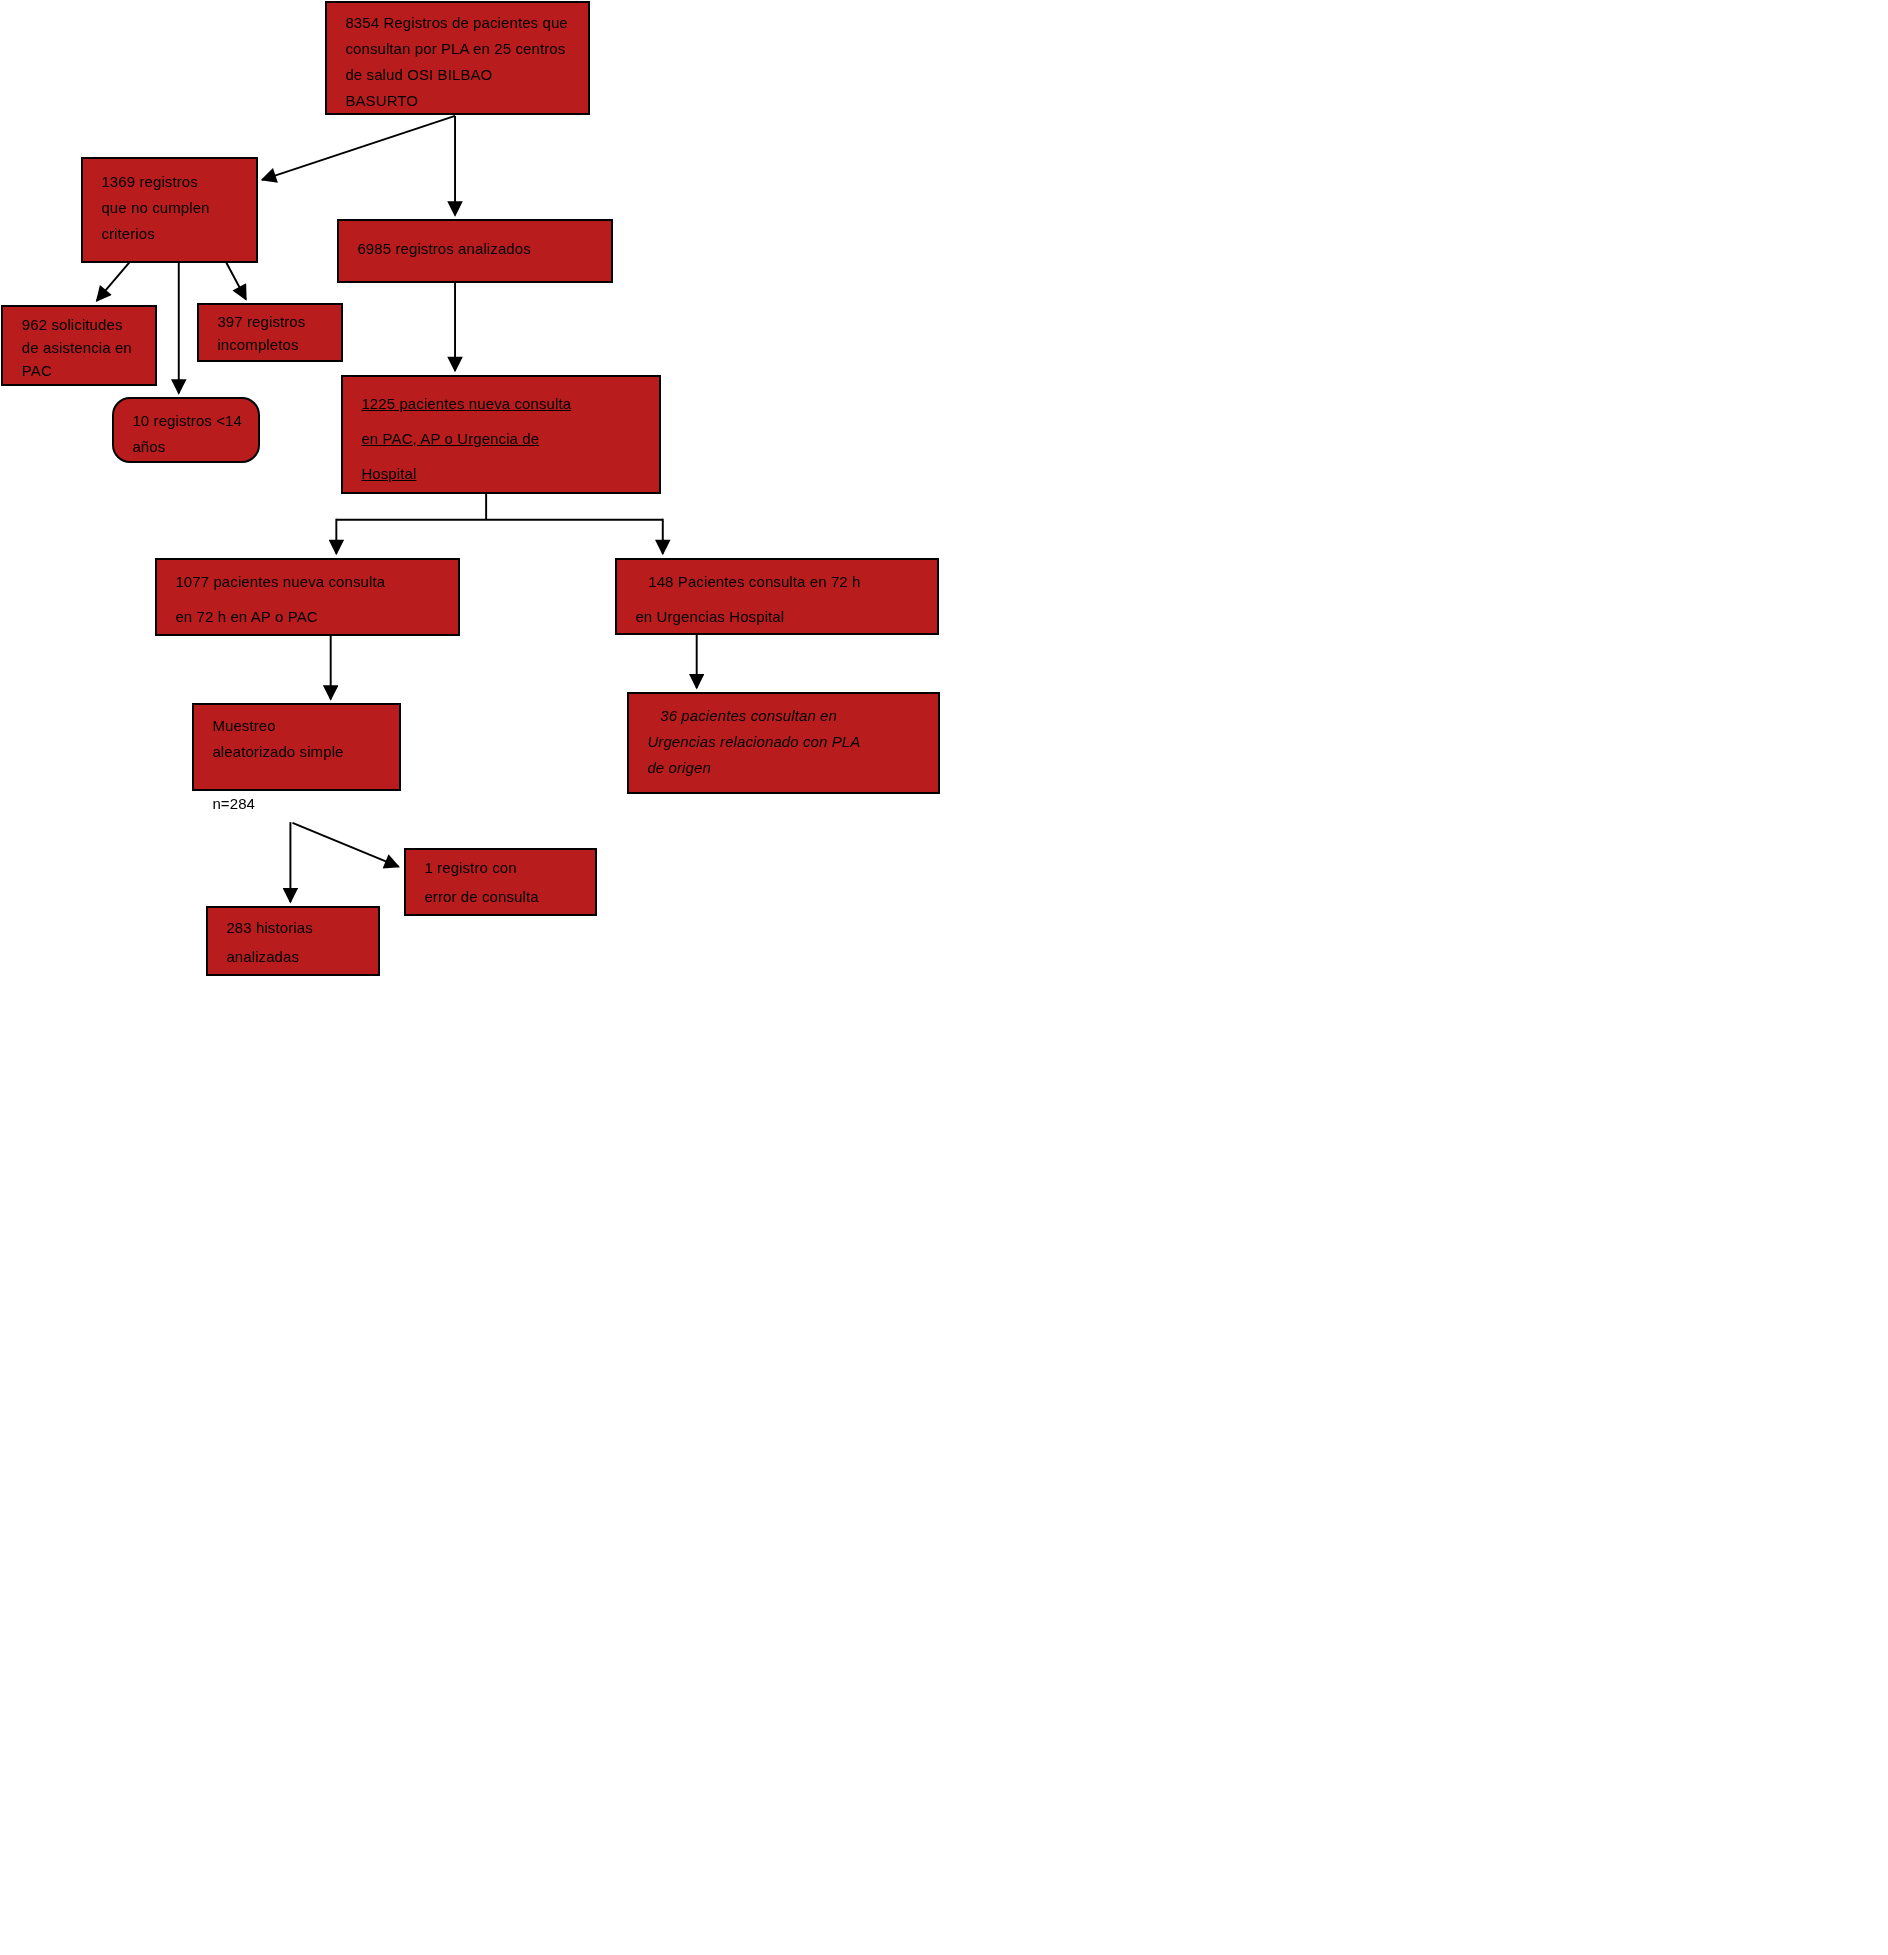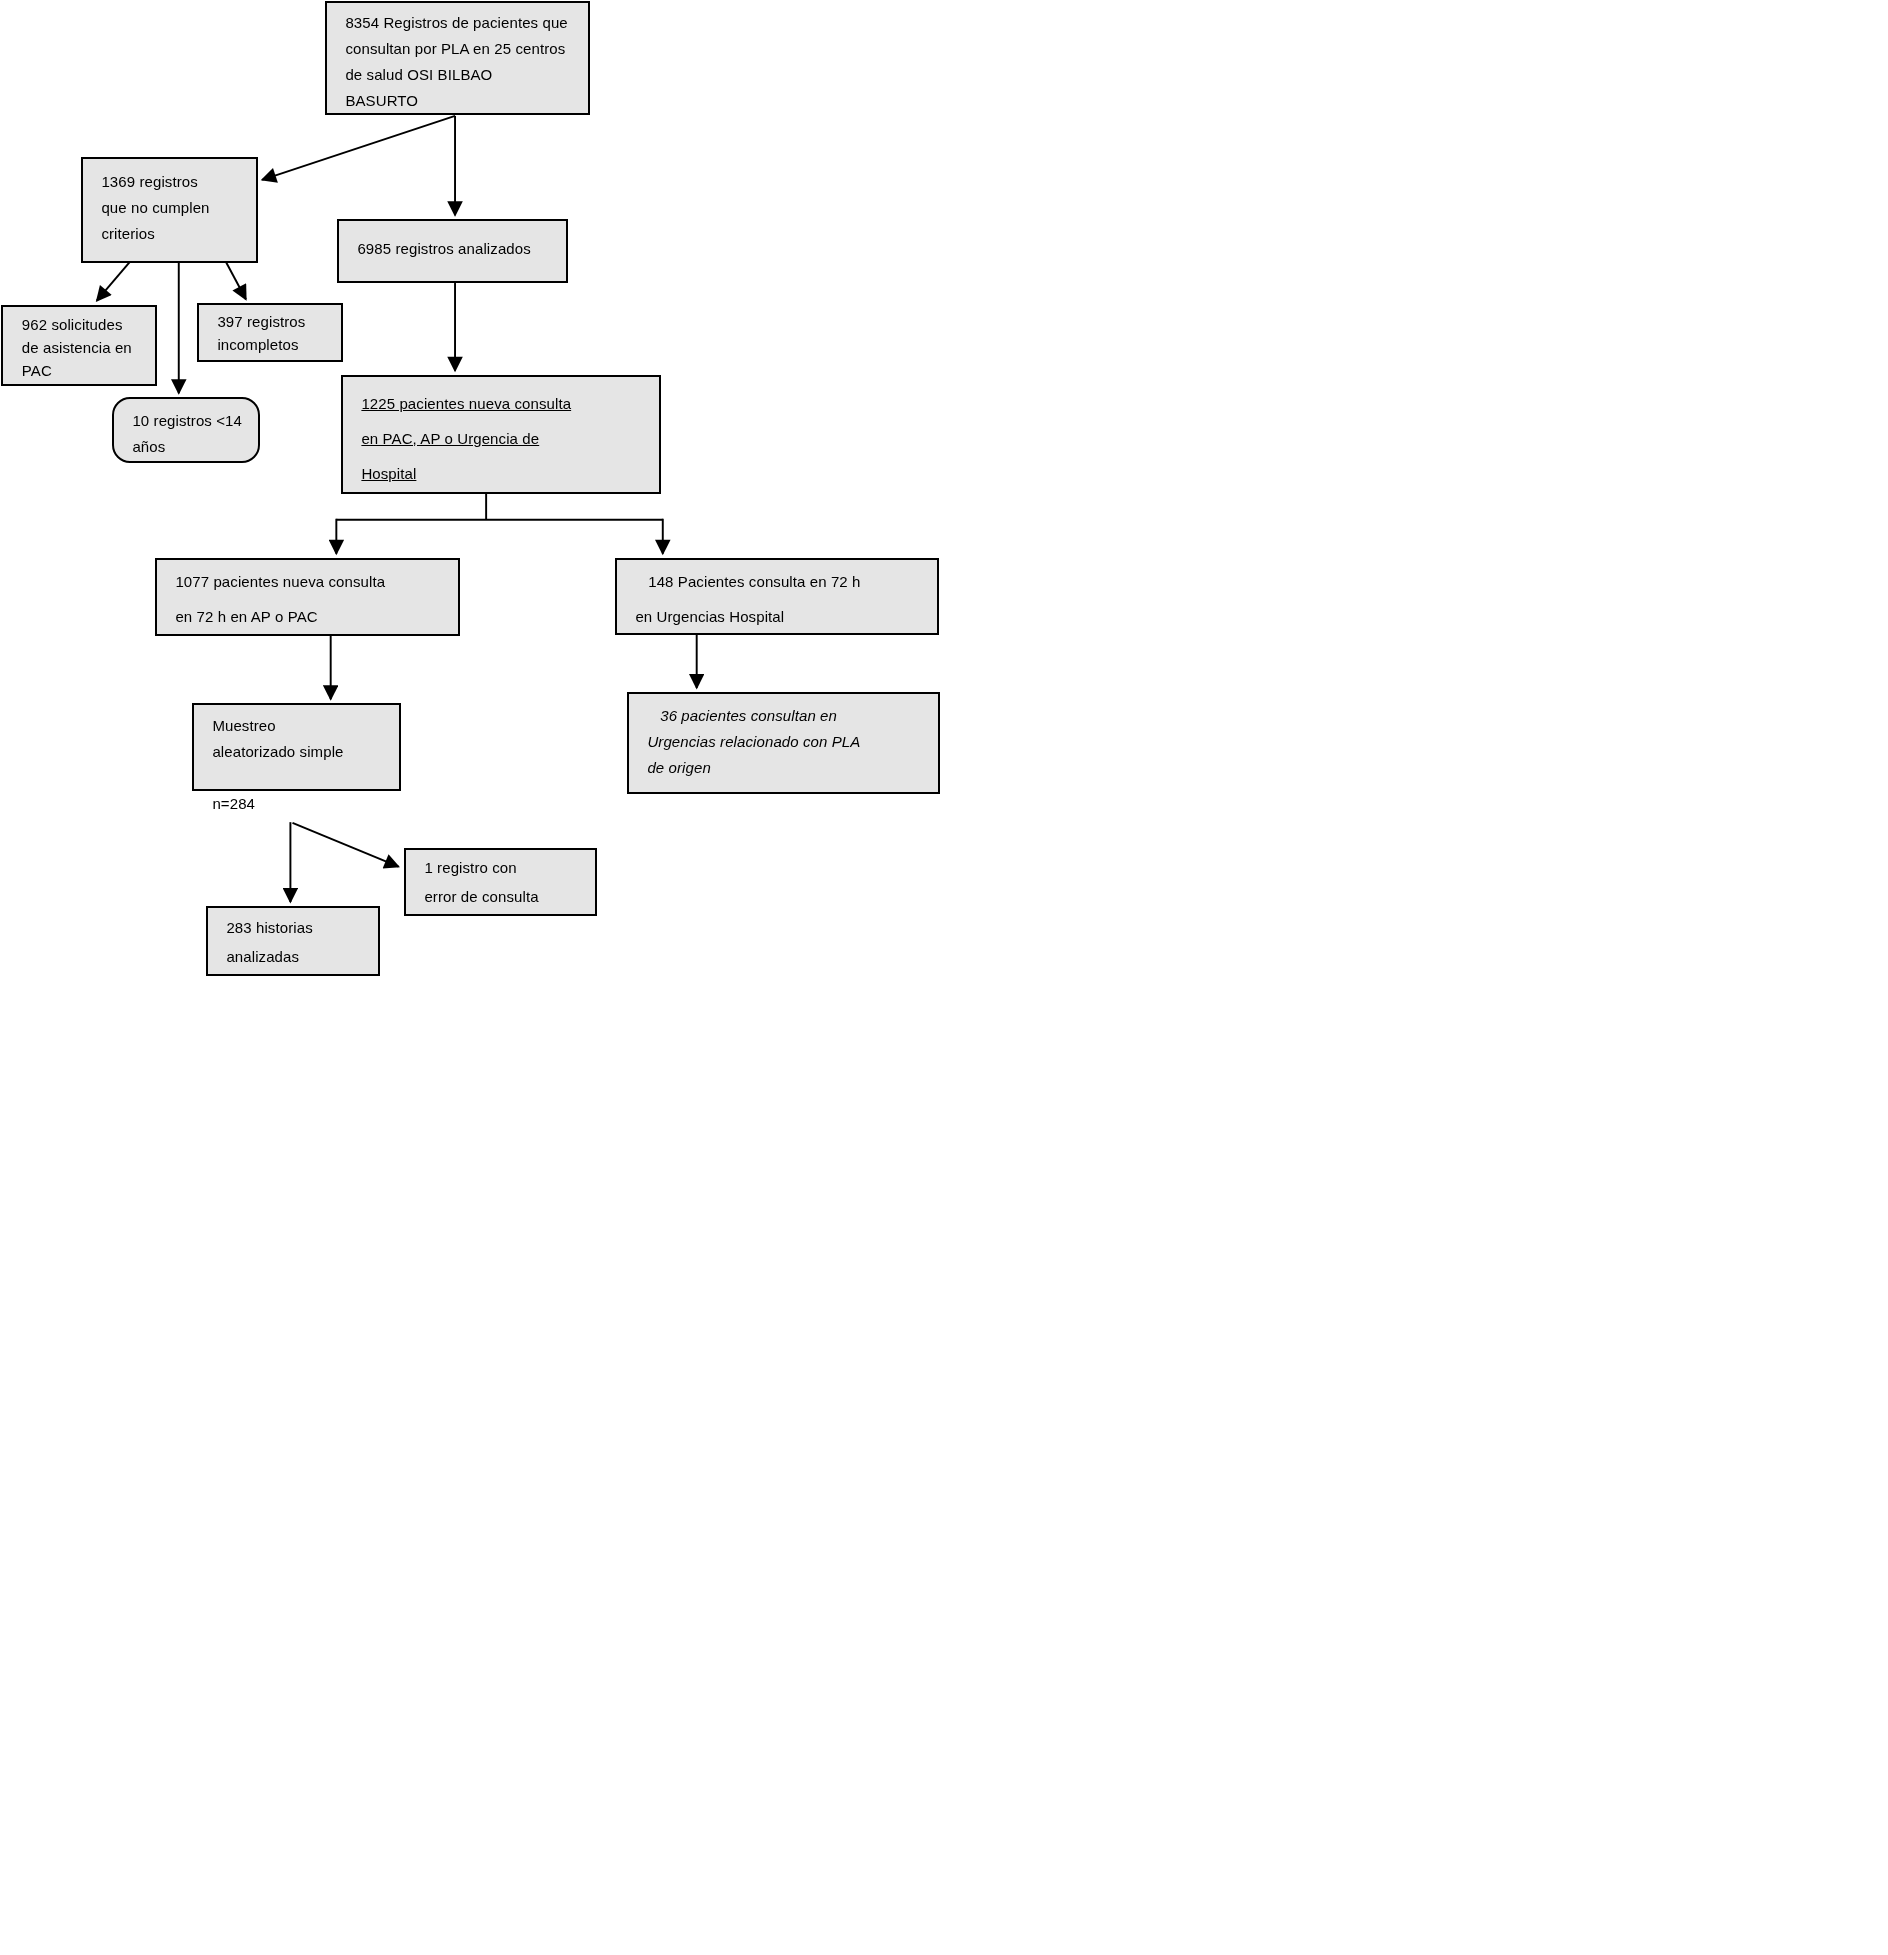--- a/index.html
+++ b/index.html
@@ -19,21 +19,21 @@
   #connectors {
     position: absolute;
     left: 0;
     top: 0;
     width: 944px;
     height: 978px;
   }
   .box {
     position: absolute;
     box-sizing: border-box;
-    background: #e5e5e5;
+    background: #b91c1c;
     border: 2.1px solid #000000;
     font-size: 15px;
     line-height: 26px;
     white-space: pre-wrap;
     padding: 7px 5.7px 0 18.4px;
     letter-spacing: 0.1px;
   }
   .lh-50 { line-height: 35px; }
   .lh-41 { line-height: 29px; }
   .lh-33 { line-height: 23px; }
@@ -69,21 +69,21 @@
 
   <div class="box" style="left:325px; top:1.4px; width:265px; height:114px; padding-top:6.4px;">8354 Registros de pacientes que
 consultan por PLA en 25 centros
 de salud OSI BILBAO
 BASURTO</div>
 
   <div class="box" style="left:81px; top:157px; width:177px; height:106px; padding-top:10px;">1369 registros
 que no cumplen
 criterios</div>
 
-  <div class="box" style="left:337px; top:219px; width:231px; height:64px; padding-top:15px;">6985 registros analizados</div>
+  <div class="box" style="left:337px; top:219px; width:276px; height:64px; padding-top:15px;">6985 registros analizados</div>
 
   <div class="box lh-33" style="left:1.4px; top:305px; width:156px; height:81px; padding-top:6.4px;">962 solicitudes
 de asistencia en
 PAC</div>
 
   <div class="box lh-33" style="left:197px; top:303px; width:146px; height:59px; padding-top:5px;">397 registros
 incompletos</div>
 
   <div class="box" style="left:112px; top:397px; width:148px; height:66px; padding-top:8.5px;border-radius:18px;">10 registros &lt;14
 años</div>

